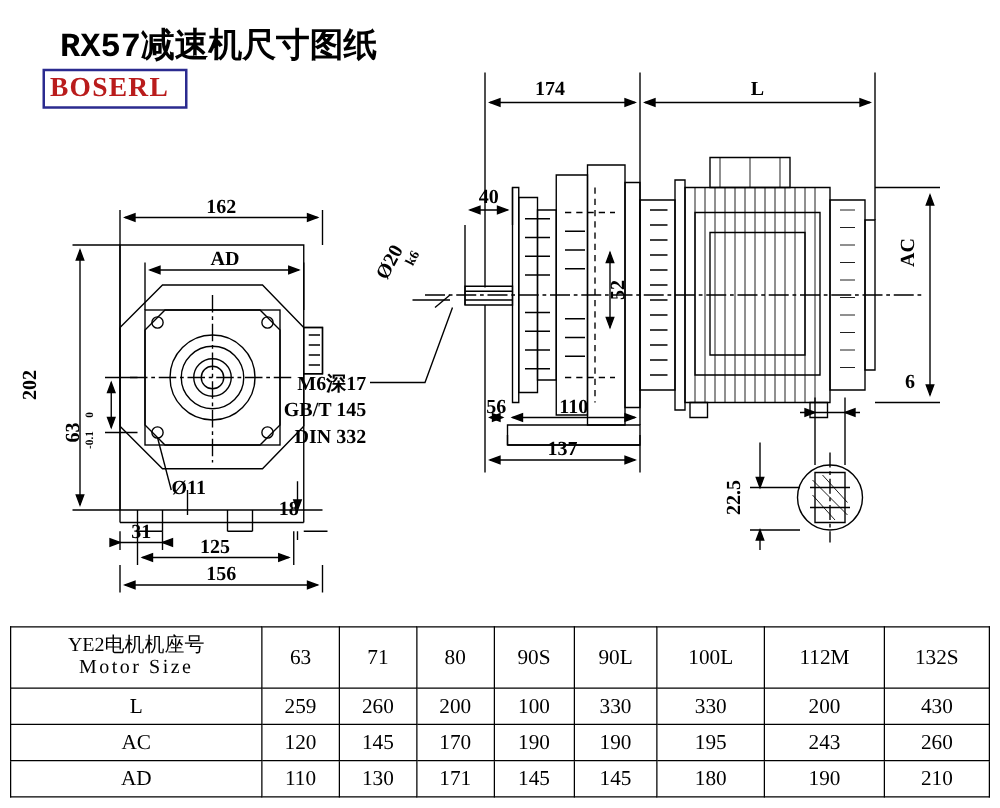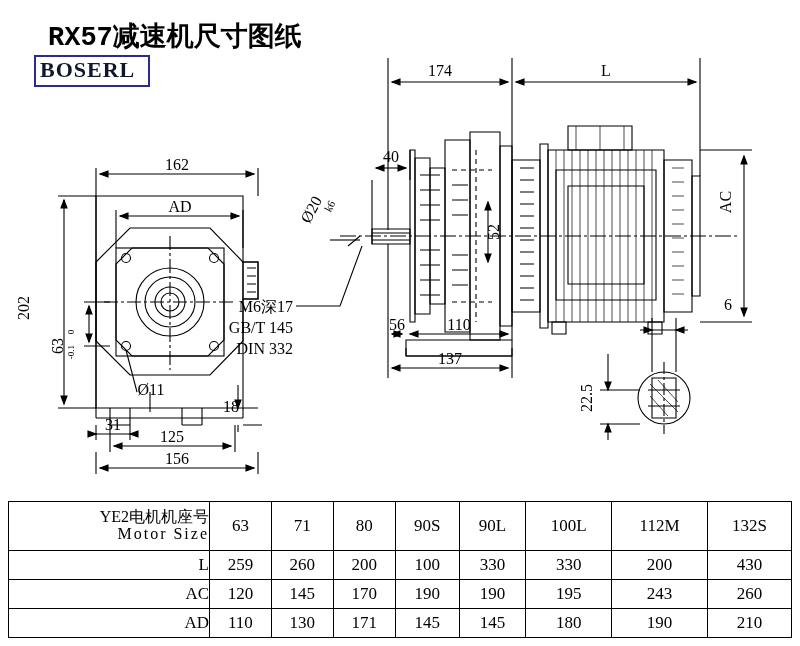--- a/index.html
+++ b/index.html
@@ -19,48 +19,48 @@
     white-space:nowrap;
   }
   .logo-box{
     position:absolute;left:34px;top:55px;
     width:112px;height:28px;
     border:2px solid #2b2b8f;
     background:#fff;
   }
   .logo-text{
     position:absolute;left:40px;top:57px;
-    font-size:22px;font-weight:bold;color:#0f172a;
+    font-size:22px;font-weight:bold;color:#b91c1c;
     font-family:"Liberation Serif", serif;
     letter-spacing:1px;
   }
 
   
   .canvas{
-    position:absolute;left:0;top:0;width:652px;height:646px;
+    position:absolute;left:0;top:0;width:652px;height:646px;font-weight:bold;
   }
   svg{display:block;}
 
   
   .spec-table{
     position:absolute;left:8px;top:501px;
     width:784px;
     border-collapse:collapse;
     font-family:"Liberation Serif", serif;
     font-size:17px;
   }
   .spec-table td{
     border:1px solid #000;
     text-align:center;
     height:28px;
     padding:0;
   }
   .spec-table td.rowhead{
     width:200px;
-    text-align:right;
+    text-align:center;
   }
   .spec-table td.head2{
     line-height:1.05;
     padding:2px 0;
   }
   .head2 .l1{display:block;font-size:16px;letter-spacing:0px;}
   .head2 .l2{display:block;font-size:16px;letter-spacing:2px;}
   .spec-table tr.hdr td{height:44px;font-size:17px;}
 </style>
 </head>

